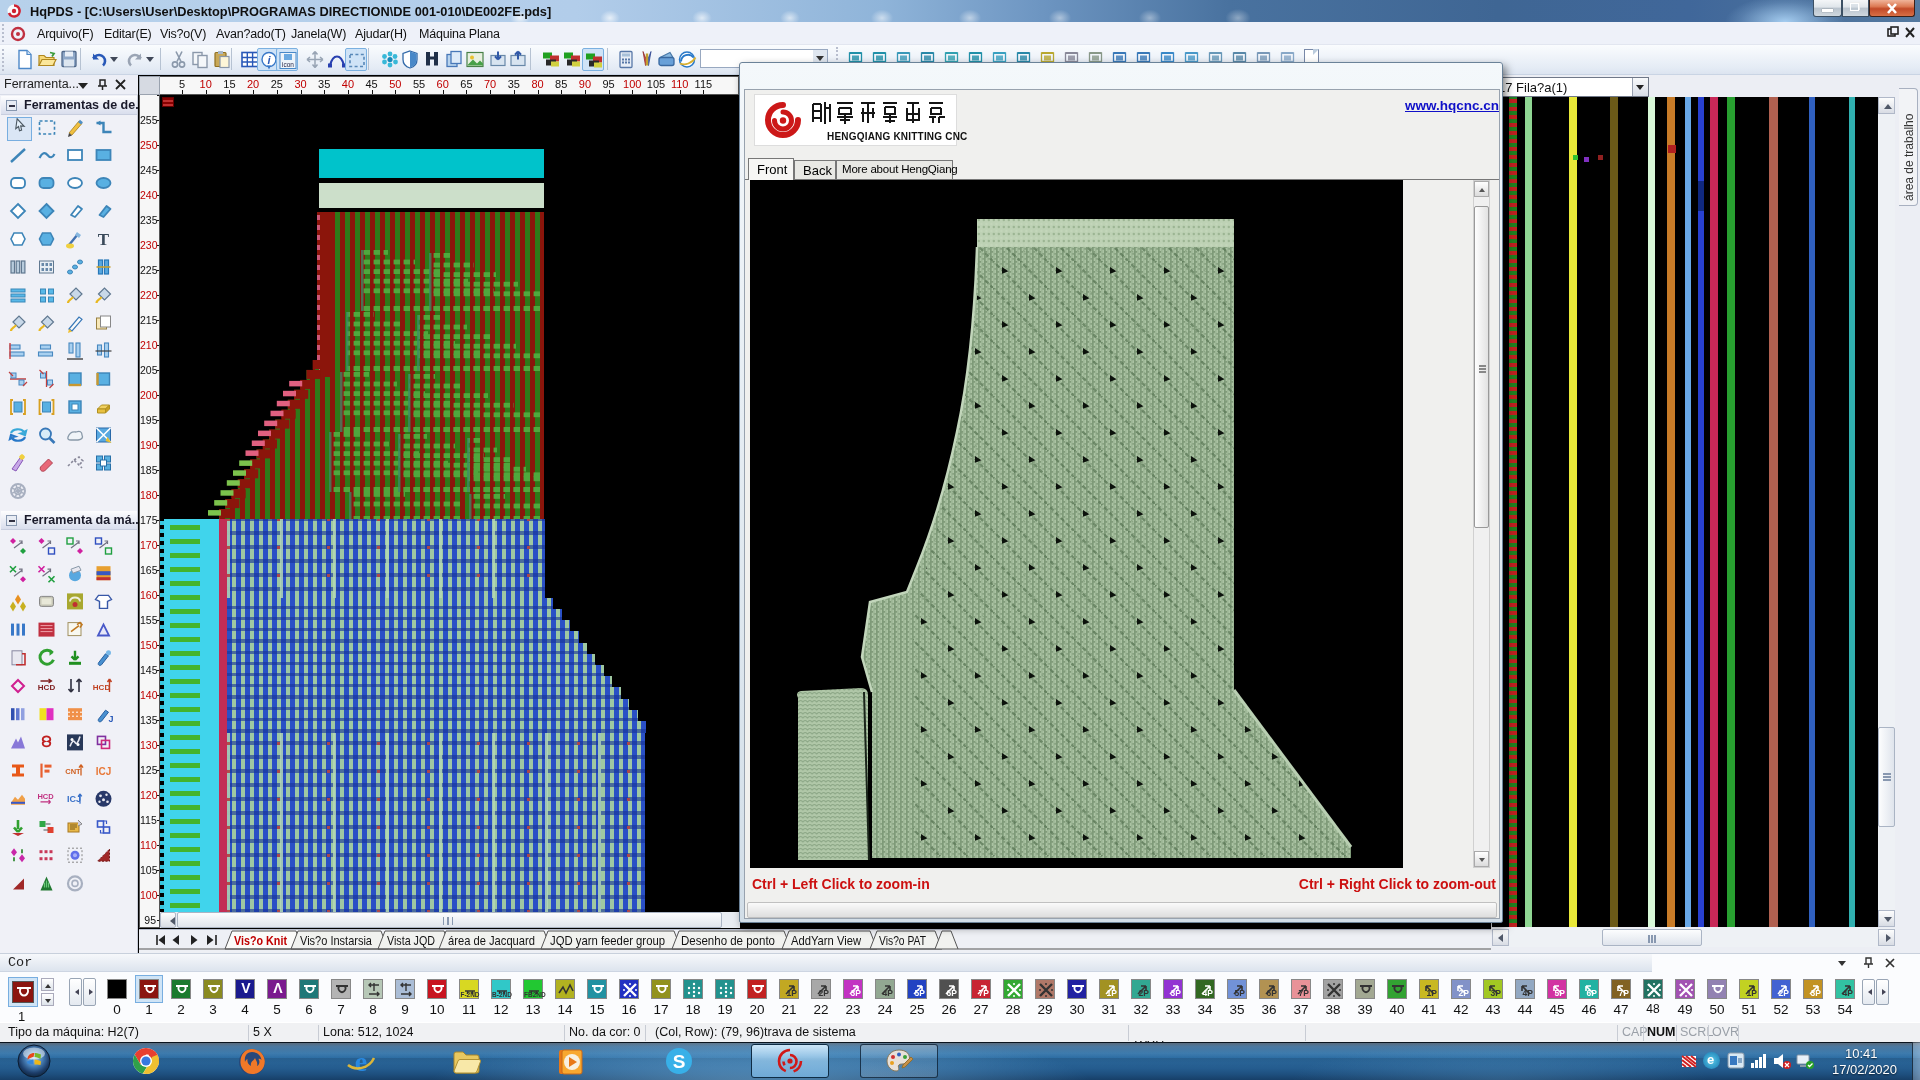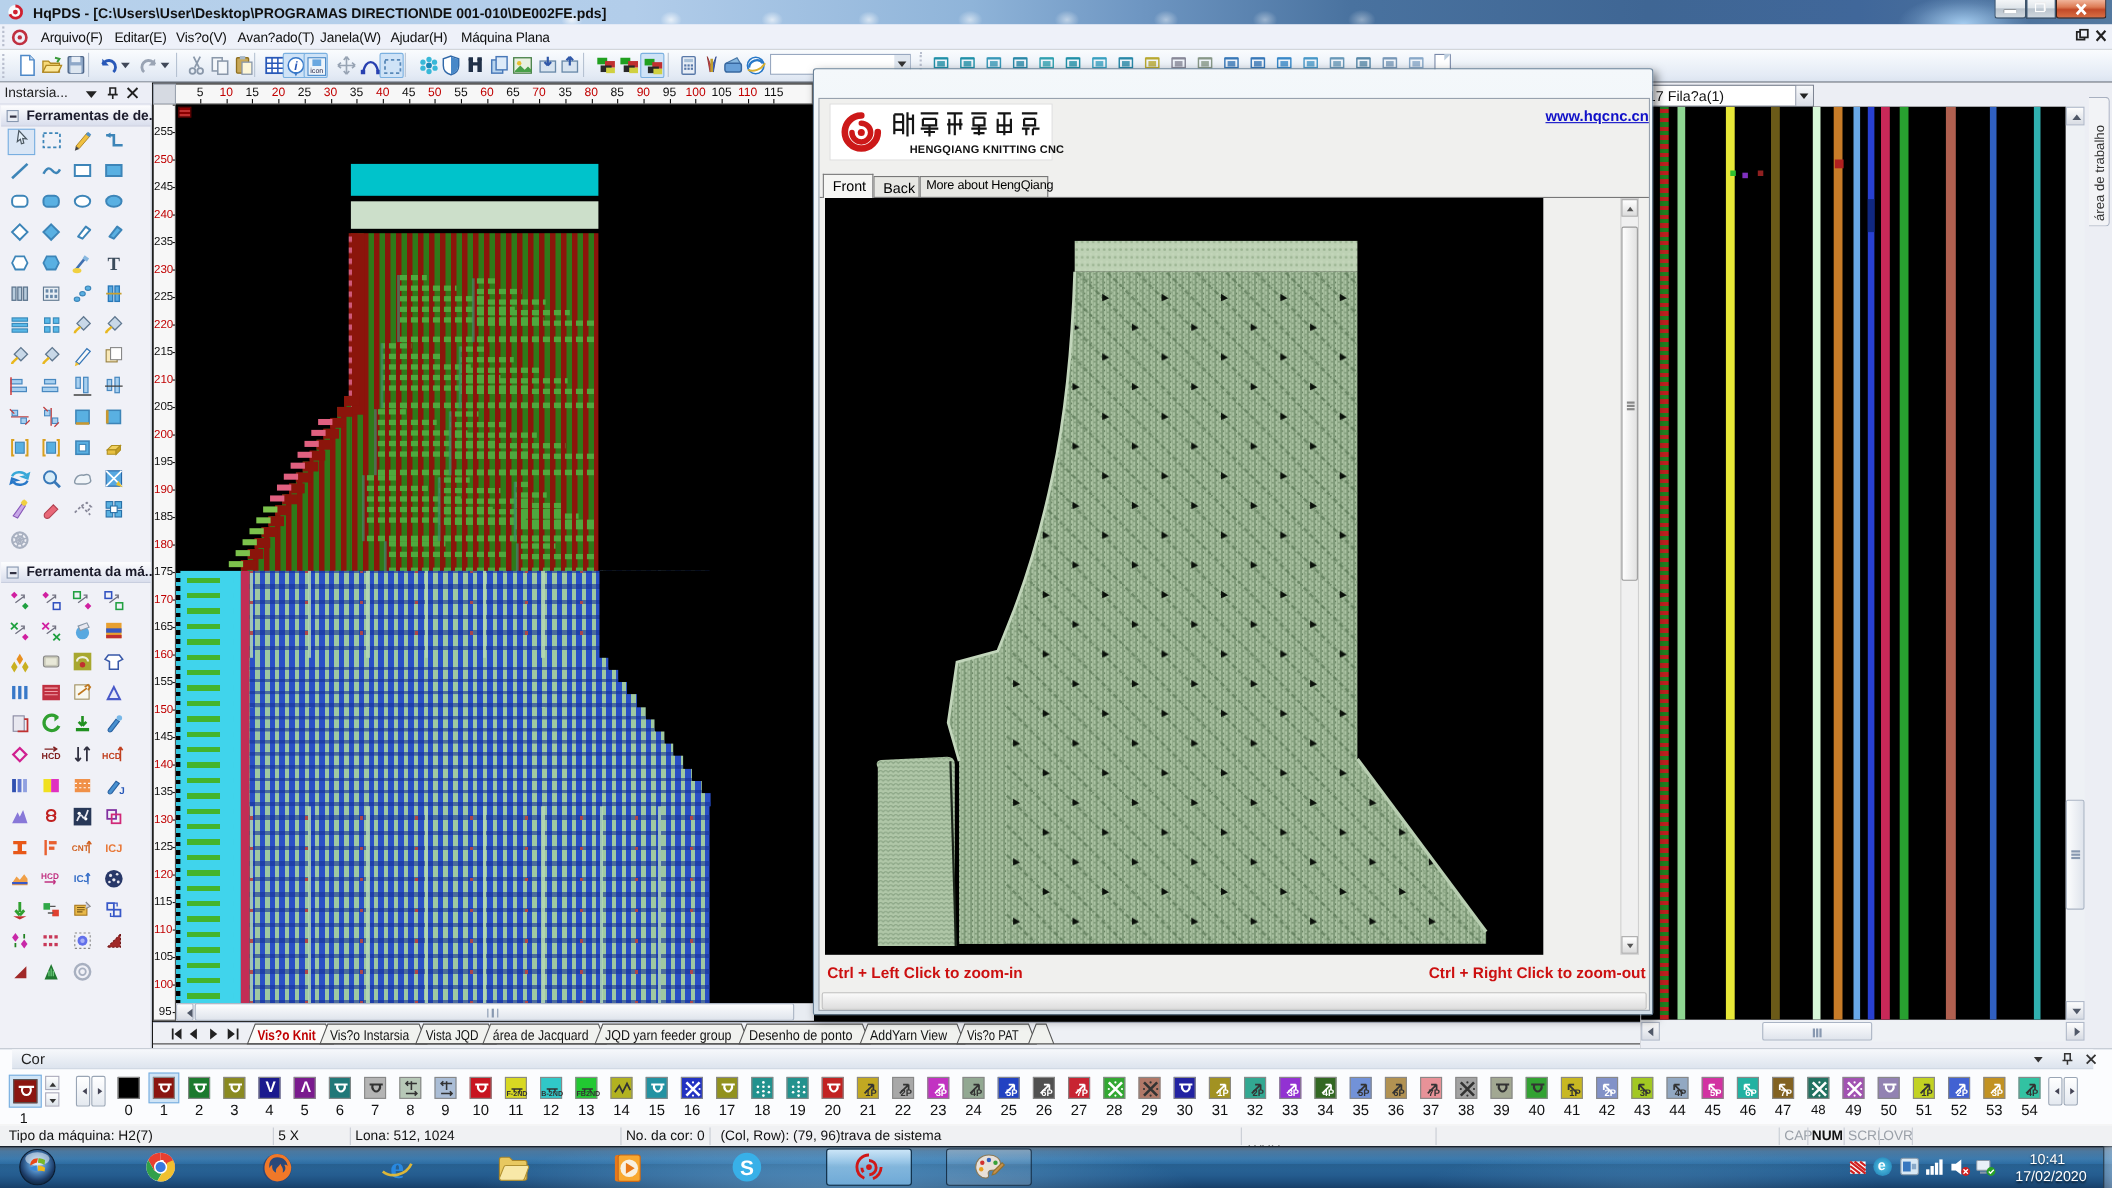--- a/index.html
+++ b/index.html
@@ -312,21 +312,21 @@
 <div class="abs" style="left:1280px;top:50px;width:17px;height:15px;"><svg width="17" height="15">
       <rect x="1.5" y="3" width="12" height="8.5" fill="none" stroke="#88a8c8" stroke-width="1.3"></rect>
       <rect x="4" y="5.5" width="7" height="5" fill="#88a8c8" opacity="0.8"></rect>
       <path d="M1.5 3 h12" stroke="#88a8c8" stroke-width="2"></path>
     </svg></div>
 <div class="abs" style="left:1304px;top:49px;width:15px;height:17px;background:#fff;border:1px solid #7888a8;">
     <div class="abs" style="right:-1px;top:-1px;border-left:6px solid #bcd;border-bottom:6px solid transparent;"></div>
   </div>
 <div class="abs" style="left:0;top:75px;width:138px;height:878px;background:#f0f1f7;border-right:1px solid #c8ccd8;">
  <div class="abs" style="left:0;top:0;width:138px;height:20px;background:#eceef6;border-bottom:1px solid #d8dce8;">
-   <span class="abs" style="left:4px;top:2px;font-size:12.5px;color:#222;white-space:nowrap;">Instarsia...</span>
+   <span class="abs" style="left:4px;top:2px;font-size:12.5px;color:#222;white-space:nowrap;">Ferramenta...</span>
    <div class="abs" style="left:78px;top:8px;border:5px solid transparent;border-top:6px solid #222;"></div>
    <svg class="abs" style="left:96px;top:3px;" width="13" height="14">
         <path d="M4 2 h5 v6 h-5 z M2 8 h9 M6.5 8 v4" stroke="#222" stroke-width="1.5" fill="none"></path>
       </svg>
    <svg class="abs" style="left:114px;top:3px;" width="13" height="13">
         <path d="M2 2 L11 11 M11 2 L2 11" stroke="#222" stroke-width="1.8"></path>
       </svg>
  </div>
  <div class="abs" style="left:1px;top:21px;width:136px;height:19px;background:linear-gradient(#fdfdfe,#d9deed);border-bottom:1px solid #c8cedf;">
    <div class="abs" style="left:5px;top:4px;width:11px;height:11px;background:#e8ecf4;border:1px solid #8898b0;">
@@ -1336,21 +1336,21 @@
         </div>
    </div>
 
    <span class="abs" style="left:7px;top:786px;font-size:14px;font-weight:bold;color:#cc1010;white-space:nowrap;">Ctrl + Left Click to zoom-in</span>
    <span class="abs" style="right:3px;top:786px;font-size:14px;font-weight:bold;color:#cc1010;white-space:nowrap;">Ctrl + Right Click to zoom-out</span>
 
    <div class="abs" style="left:2px;top:812px;width:750px;height:16px;background:linear-gradient(#fafafa,#dedede);border:1px solid #c0c0c0;border-radius:2px;"></div>
  </div>
 </div>
 <div class="abs" style="left:0;top:953px;width:1920px;height:69px;background:#fbfcfe;border-top:1px solid #c8d0dc;">
- <div class="abs" style="left:11px;top:0;width:1892px;height:18px;background:linear-gradient(#f6f8fb,#dde4ee);border-bottom:1px solid #cdd5e2;">
+ <div class="abs" style="left:0;top:0;width:1652px;height:18px;background:linear-gradient(#f6f8fb,#dde4ee);border-bottom:1px solid #cdd5e2;font-family:Liberation Mono, monospace;">
   <span class="abs" style="left:8px;top:1px;font-size:13.5px;color:#222;">Cor</span>
   <div class="abs" style="left:1838px;top:7px;border:4.5px solid transparent;border-top:5.5px solid #333;"></div>
   <svg class="abs" style="left:1862px;top:2px;" width="13" height="14">
         <path d="M4 2 h5 v6 h-5 z M2 8 h9 M6.5 8 v4" stroke="#333" stroke-width="1.4" fill="none"></path>
       </svg>
   <svg class="abs" style="left:1884px;top:3px;" width="12" height="12">
         <path d="M2 2 L10 10 M10 2 L2 10" stroke="#333" stroke-width="1.7"></path>
       </svg>
  </div>
     <div class="abs" style="left:8px;top:23px;width:30px;height:30px;background:#cfe4f6;border:1px solid #78aee0;">

